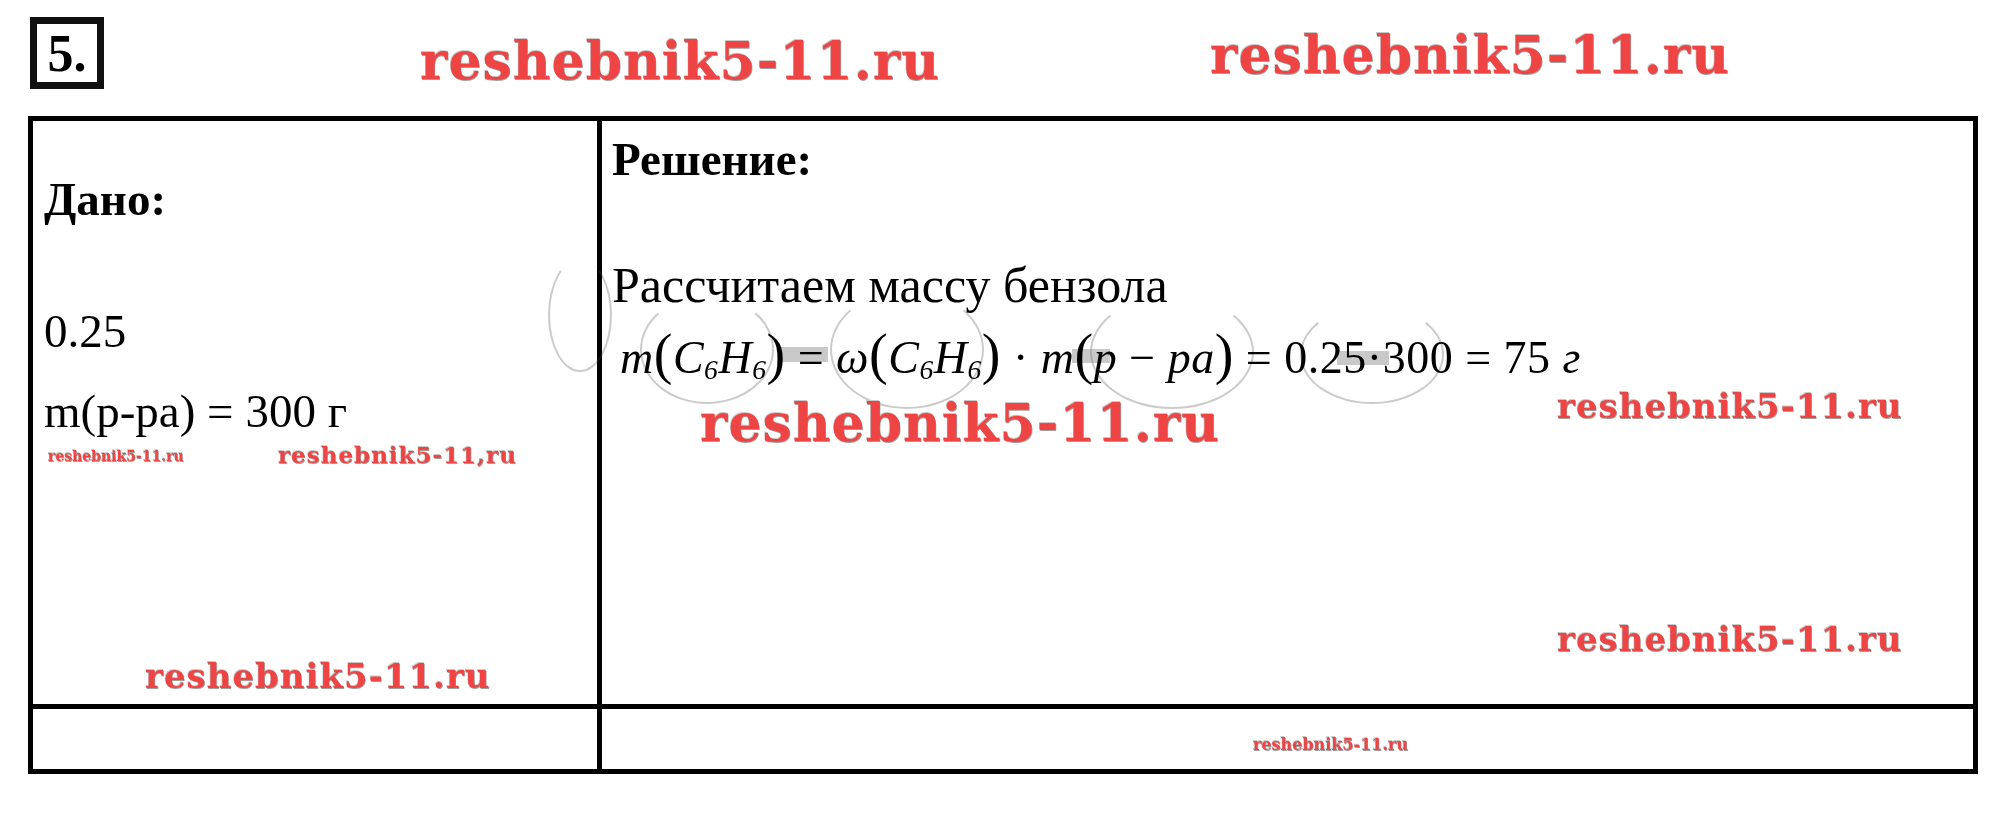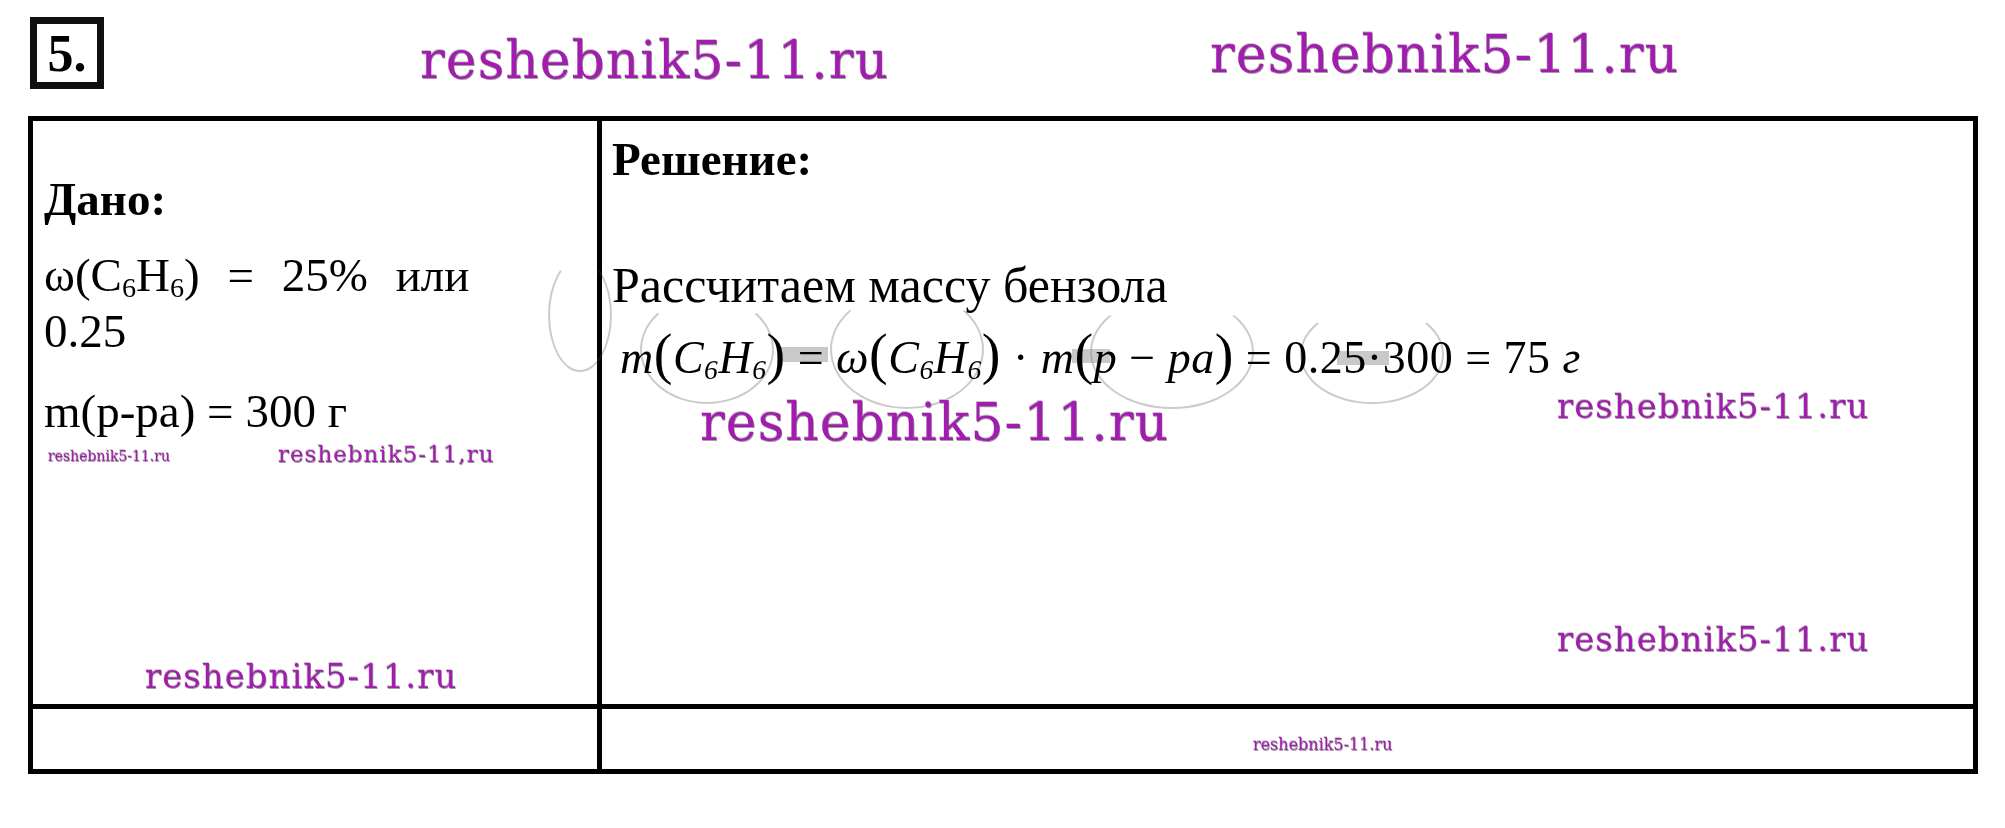--- a/index.html
+++ b/index.html
@@ -21,22 +21,22 @@
     border: 7px solid #101010;
     display: flex; align-items: center; justify-content: center;
     font-weight: bold; font-size: 52px;
     font-family: "Liberation Serif", serif;
   }
 
   
   .wm {
     position: absolute; white-space: nowrap;
     font-family: "DejaVu Serif", serif;
-    font-weight: normal;
-    color: #a21caf;
+    font-weight: bold;
+    color: #ef4444;
     text-shadow: 0.6px 0.6px 0 #a0a0a0, -0.6px -0.6px 0 #c9c9c9;
     letter-spacing: 1px;
   }
   .wm-xl { font-size: 52px; }
   .wm-lg { font-size: 34px; }
   .wm-md { font-size: 23px; text-align: right; }
   .wm-sm { font-size: 14px; letter-spacing: 0; }
 
   
   #solution-table {
@@ -91,21 +91,20 @@
   <div class="wm wm-xl abs" style="left:420px; top:30px;">reshebnik5-11.ru</div>
   <div class="wm wm-xl abs" style="left:1210px; top:24px;">reshebnik5-11.ru</div>
 
   <div id="solution-table">
     <div id="col-divider"></div>
     <div id="row-divider"></div>
   </div>
 
   <div class="abs cell-header" style="left:44px; top:132px;margin-top:40px;">Дано:</div>
 
-  <div class="abs body-text" style="left:44px; top:248px; word-spacing:16px;"><span class="tk-up">ω(C</span><span class="tk-subu">6</span><span class="tk-up">H</span><span class="tk-subu">6</span><span class="tk-up">) = 25% или</span></div>
 
   <div class="abs body-text" style="left:44px; top:304px;">0.25</div>
 
   <div class="abs body-text" style="left:44px; top:384px;">m(p-pa) = 300 г</div>
 
   <div class="wm wm-sm" style="left:48px; top:448px;">reshebnik5-11.ru</div>
   <div class="wm wm-md" style="left:278px; top:441px;">reshebnik5-11,ru</div>
   <div class="wm wm-lg" style="left:145px; top:656px;">reshebnik5-11.ru</div>
 
   <div class="abs" style="left:612px; top:256px; font-size:50px;">Рассчитаем массу бензола</div>

